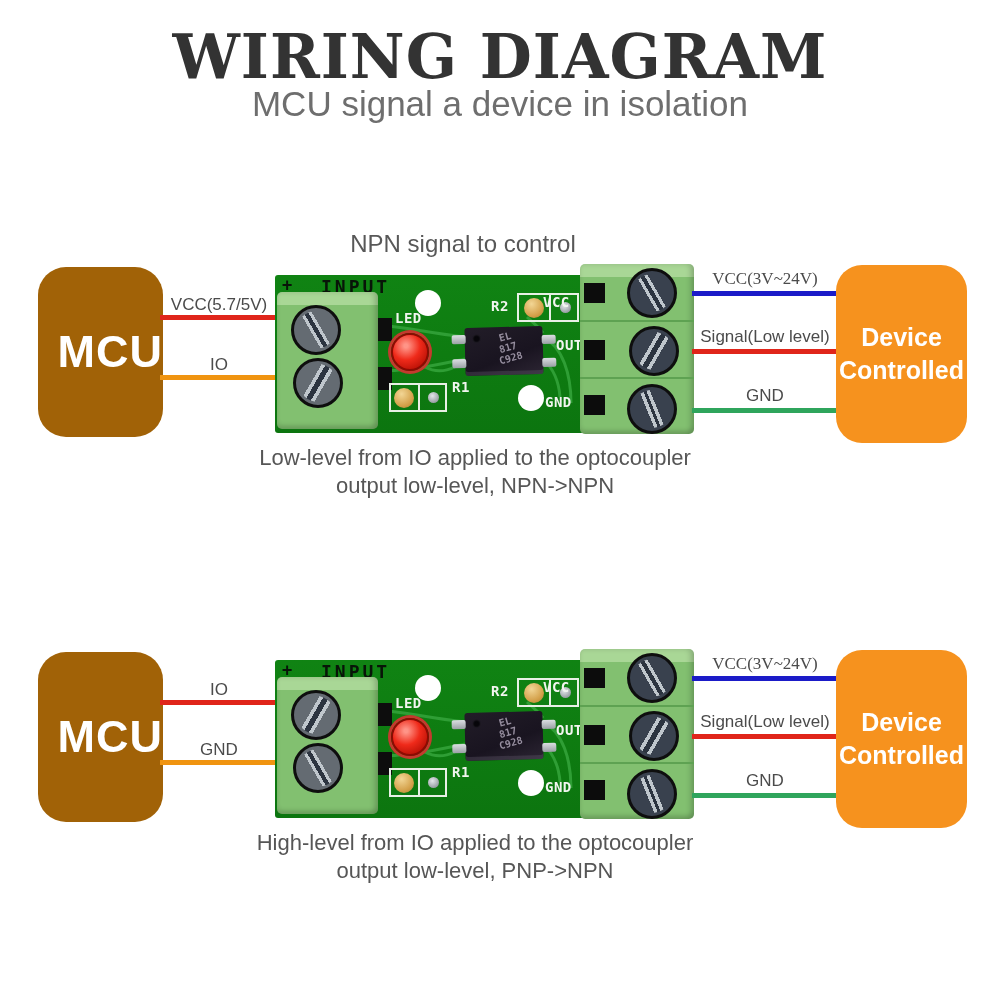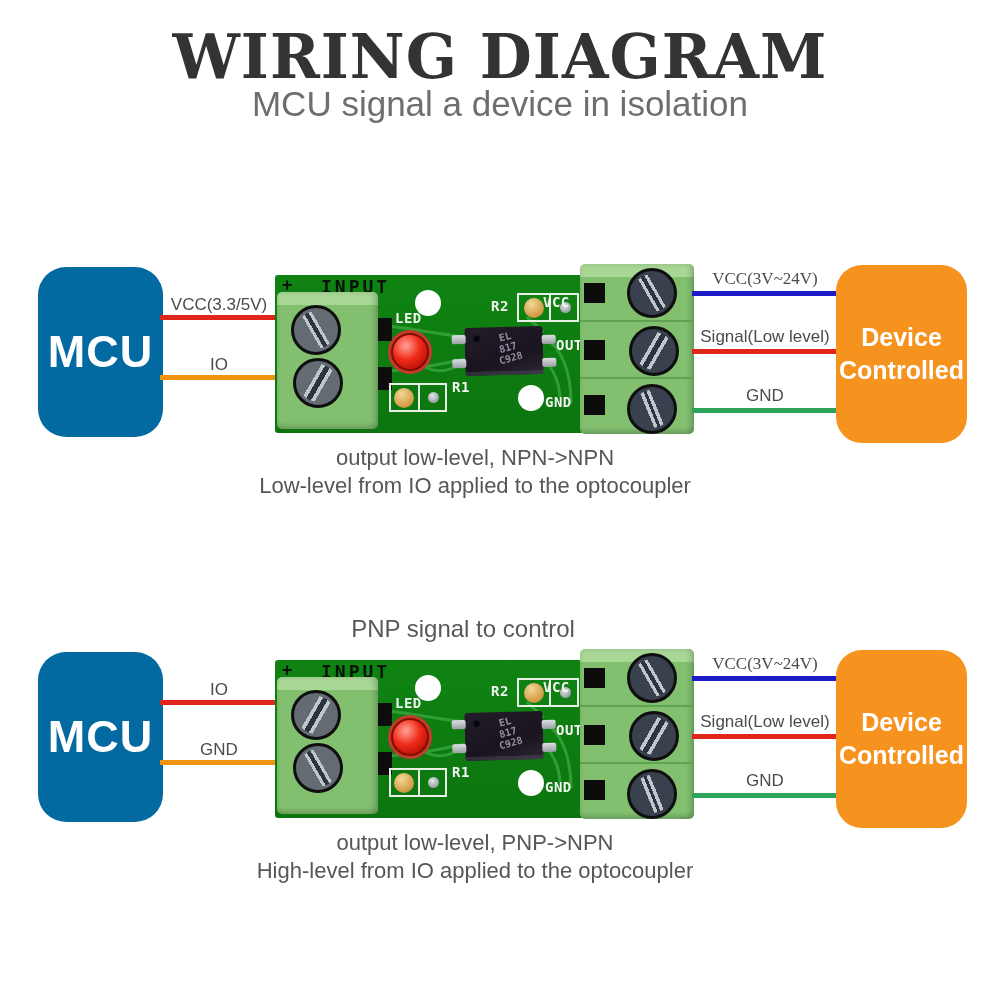--- a/index.html
+++ b/index.html
@@ -25,22 +25,22 @@
     position:absolute; left:263px; top:230px; width:400px; text-align:center;
     font-size:24px; color:#585858;
   }
   .caption {
     position:absolute; left:190px; top:444px; width:570px; text-align:center;
     font-size:22px; color:#565656; line-height:28px;
   }
   
   .mcu-box {
     position:absolute; left:38px; top:267px; width:125px; height:170px;
-    background:#0369a1; border-radius:28px; display:flex; align-items:center;
-    justify-content:center;
+    background:#a16207; border-radius:28px; display:flex; align-items:center;
+    justify-content:flex-end;
   }
   .mcu-box span { color:#ffffff; font-size:45px; font-weight:700; letter-spacing:1px; }
   .device-box {
     position:absolute; left:836px; top:265px; width:131px; height:178px;
     background:#f6921e; border-radius:26px; display:flex; flex-direction:column;
     align-items:center; justify-content:center; gap:4px;
   }
   .device-box div { color:#ffffff; font-size:25px; font-weight:700; }
   
   .wire { position:absolute; height:5px; }
@@ -162,27 +162,28 @@
 </style>
 </head>
 <body>
 
 <div class="canvas">
 
   <div class="hdr-title">WIRING DIAGRAM</div>
   <div class="hdr-sub">MCU signal a device in isolation</div>
 
   <section class="diagram">
+    <div class="dg-title">NPN signal to control</div>
 
     <div class="mcu-box">
       <span>MCU</span>
     </div>
 
     <div class="wire w-red wl1"></div>
-    <div class="wire-label wl1l">VCC(3.3/5V)</div>
+    <div class="wire-label wl1l">VCC(5.7/5V)</div>
     <div class="wire w-orange wl2"></div>
     <div class="wire-label wl2l">IO</div>
 
     <div class="pcb">
       <svg class="traces" width="320" height="158" viewBox="0 0 320 158" fill="none">
         <path d="M103 50 C 132 52 152 58 190 62" stroke="#2f9e35" stroke-width="3"></path>
         <path d="M103 96 C 135 96 160 90 190 84" stroke="#2f9e35" stroke-width="3"></path>
         <path d="M150 92 C 165 100 180 94 190 85" stroke="#2f9e35" stroke-width="3"></path>
         <path d="M268 62 C 288 72 296 100 296 128" stroke="#2f9e35" stroke-width="3"></path>
         <path d="M268 84 C 280 95 284 108 285 122" stroke="#2f9e35" stroke-width="3"></path>
@@ -255,27 +256,26 @@
     <div class="wire-label wr2l">Signal(Low level)</div>
     <div class="wire w-green wr3"></div>
     <div class="wire-label wr3l">GND</div>
 
     <div class="device-box">
       <div>Device</div>
       <div>Controlled</div>
     </div>
 
     <div class="caption">
+      <div>Low-level from IO applied to the optocoupler</div>
       <div>output low-level, NPN-&gt;NPN</div>
-      <div>Low-level from IO applied to the optocoupler</div>
     </div>
   </section>
 
   <section class="diagram second">
-    <div class="dg-title">PNP signal to control</div>
 
     <div class="mcu-box">
       <span>MCU</span>
     </div>
 
     <div class="wire w-red wl1"></div>
     <div class="wire-label wl1l">IO</div>
     <div class="wire w-orange wl2"></div>
     <div class="wire-label wl2l">GND</div>
 
@@ -355,18 +355,18 @@
     <div class="wire-label wr2l">Signal(Low level)</div>
     <div class="wire w-green wr3"></div>
     <div class="wire-label wr3l">GND</div>
 
     <div class="device-box">
       <div>Device</div>
       <div>Controlled</div>
     </div>
 
     <div class="caption">
+      <div>High-level from IO applied to the optocoupler</div>
       <div>output low-level, PNP-&gt;NPN</div>
-      <div>High-level from IO applied to the optocoupler</div>
     </div>
   </section>
 
 </div>
 
 </body></html>

